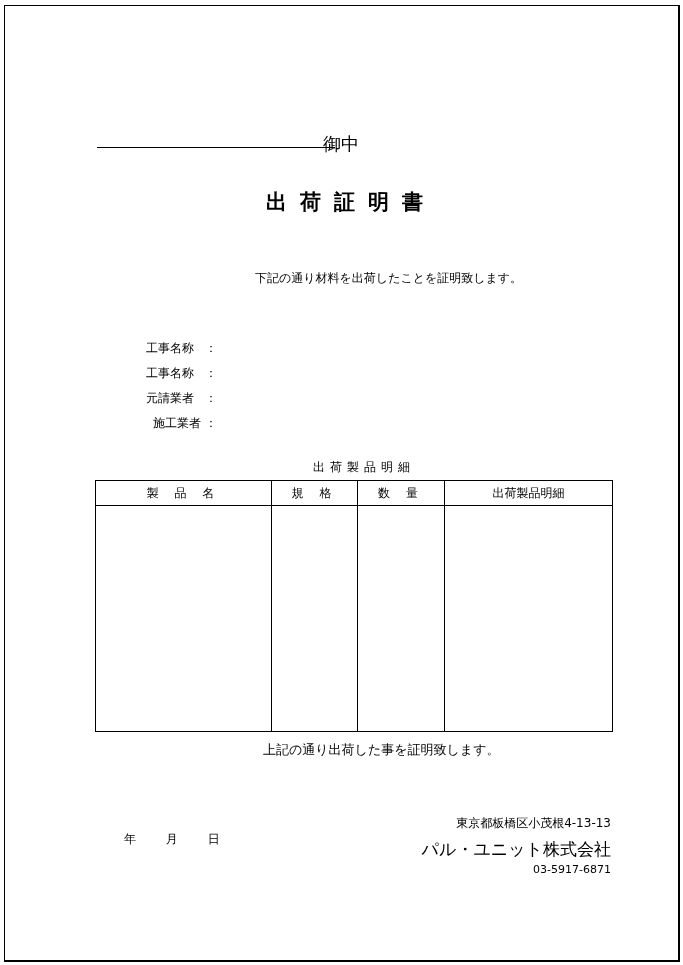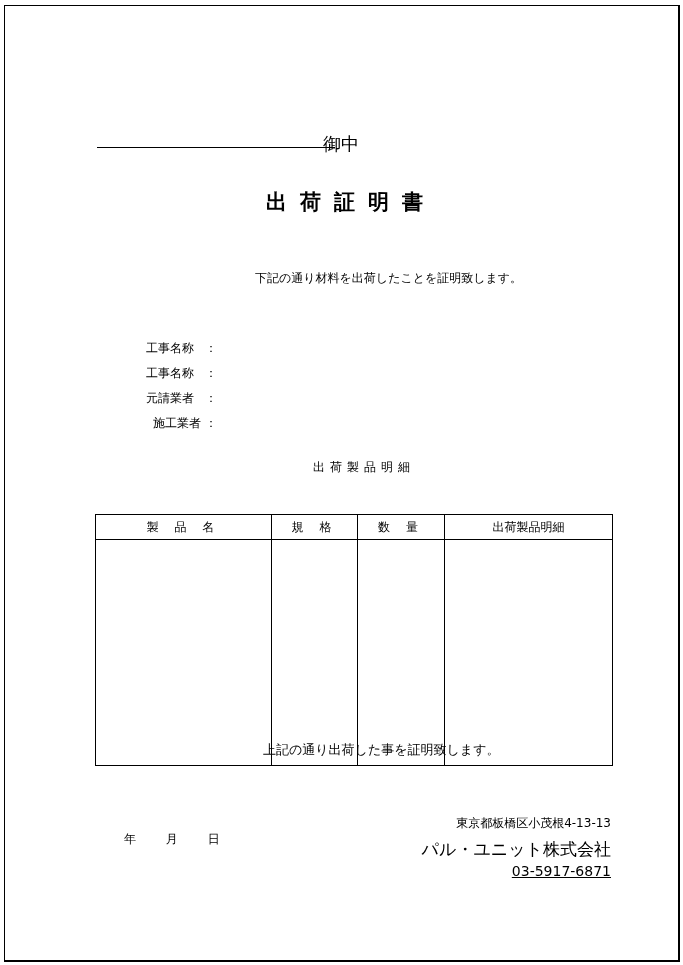--- a/index.html
+++ b/index.html
@@ -48,21 +48,20 @@
 
   .table-title {
     left: 313px; top: 459px; font-size: 12px; letter-spacing: 5px;
   }
   table.detail {
     position: absolute;
     left: 95px; top: 480px;
     width: 517px;
     border-collapse: collapse;
     table-layout: fixed;
-    margin-top: 34px;
   }
   table.detail th, table.detail td {
     border: 1px solid #000;
     padding: 0;
     font-weight: normal;
     font-size: 12px;
     text-align: center;
   }
   table.detail th { height: 24px; }
   table.detail td { height: 225px; }
@@ -134,13 +133,13 @@
 <div class="abs closing">上記の通り出荷した事を証明致します。</div>
 
 <div class="abs date">
   <span>年</span>
   <span style="margin-left:26px;">月</span>
   <span style="margin-left:26px;">日</span>
 </div>
 
 <div class="abs addr" style="top:815px;">東京都板橋区小茂根4-13-13</div>
 <div class="abs addr" style="top:838px; font-size:17px;">パル・ユニット株式会社</div>
-<div class="abs addr" style="top:863px; font-size:14px;text-decoration:underline;">03-5917-6871</div>
+<div class="abs addr" style="top:863px; font-size:11px;">03-5917-6871</div>
 
 </body></html>

